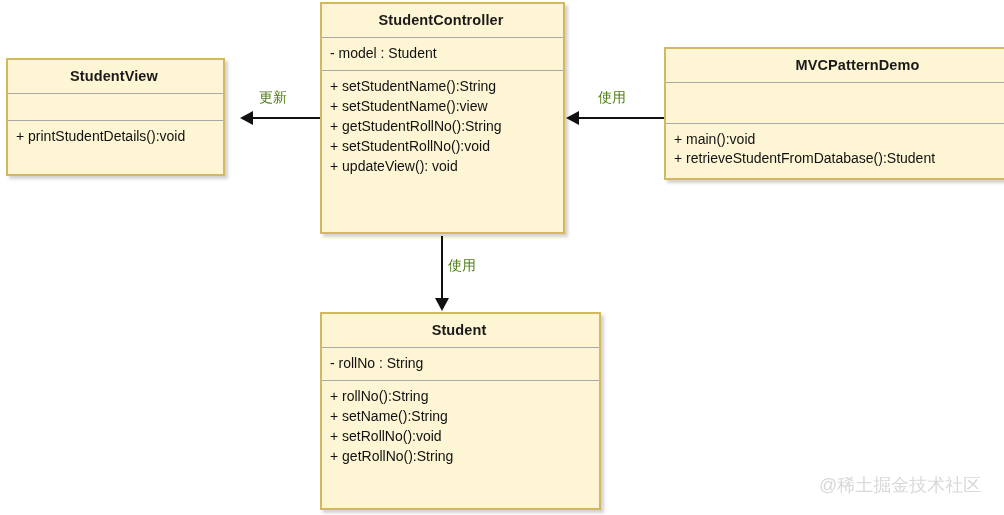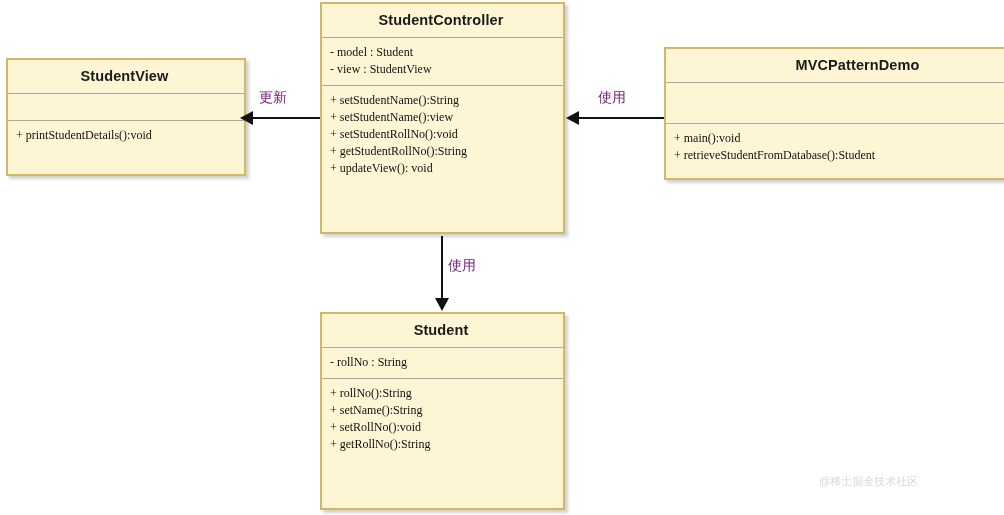--- a/index.html
+++ b/index.html
@@ -32,24 +32,23 @@
     font-weight: bold;
     font-size: 14.5px;
     color: #1a1a1a;
     line-height: 1;
     padding: 9px 4px 9px 1px;
     border-bottom: 1px solid #a9a9a9;
     letter-spacing: 0.1px;
   }
   .uml-compartment {
     padding: 6px 8px 7px 8px;
-    font-size: 12px;
+    font-size: 14px;
     color: #111111;
     line-height: 1.42;
-    font-family: Liberation Serif, serif;
   }
   .uml-compartment.divided {
     border-bottom: 1px solid #a9a9a9;
   }
   .uml-compartment.empty {
     min-height: 26px;
     padding: 0;
   }
   .uml-row {
     white-space: nowrap;
@@ -76,73 +75,72 @@
     width: 0;
     height: 0;
     border-left: 7px solid transparent;
     border-right: 7px solid transparent;
     border-top: 13px solid #111111;
   }
 
   .edge-label {
     position: absolute;
     font-size: 14px;
-    color: #701a75;
+    color: #4d7c0f;
     white-space: nowrap;
     line-height: 1;
   }
 
   
   .watermark {
     position: absolute;
-    font-size: 11px;
+    font-size: 18px;
     color: #d8d8d8;
     white-space: nowrap;
     line-height: 1;
     user-select: none;
   }
 </style>
 </head>
 <body>
 
 <div id="canvas">
 
-  <div class="uml-class" style="left:6px; top:58px; width:240px; height:118px;">
+  <div class="uml-class" style="left:6px; top:58px; width:219px; height:118px;">
     <div class="uml-title">StudentView</div>
     <div class="uml-compartment divided empty"></div>
     <div class="uml-compartment">
       <div class="uml-row">+ printStudentDetails():void</div>
     </div>
   </div>
 
   <div class="uml-class" style="left:320px; top:2px; width:245px; height:232px;">
     <div class="uml-title">StudentController</div>
     <div class="uml-compartment divided">
       <div class="uml-row">- model : Student</div>
-      <div class="uml-row">- view : StudentView</div>
     </div>
     <div class="uml-compartment">
       <div class="uml-row">+ setStudentName():String</div>
       <div class="uml-row">+ setStudentName():view</div>
+      <div class="uml-row">+ getStudentRollNo():String</div>
       <div class="uml-row">+ setStudentRollNo():void</div>
-      <div class="uml-row">+ getStudentRollNo():String</div>
       <div class="uml-row">+ updateView(): void</div>
     </div>
   </div>
 
   <div class="uml-class" style="left:664px; top:47px; width:390px; height:133px;">
     <div class="uml-title">MVCPatternDemo</div>
     <div class="uml-compartment divided empty" style="min-height:40px;"></div>
     <div class="uml-compartment">
       <div class="uml-row">+ main():void</div>
       <div class="uml-row">+ retrieveStudentFromDatabase():Student</div>
     </div>
   </div>
 
-  <div class="uml-class" style="left:320px; top:312px; width:245px; height:198px;">
+  <div class="uml-class" style="left:320px; top:312px; width:281px; height:198px;">
     <div class="uml-title">Student</div>
     <div class="uml-compartment divided">
       <div class="uml-row">- rollNo : String</div>
     </div>
     <div class="uml-compartment">
       <div class="uml-row">+ rollNo():String</div>
       <div class="uml-row">+ setName():String</div>
       <div class="uml-row">+ setRollNo():void</div>
       <div class="uml-row">+ getRollNo():String</div>
     </div>

